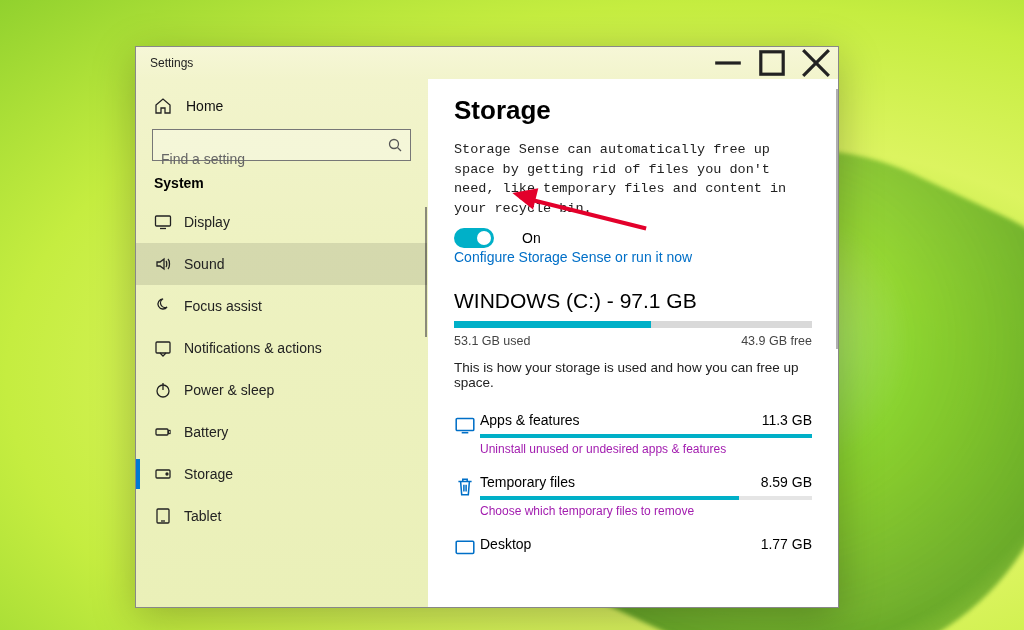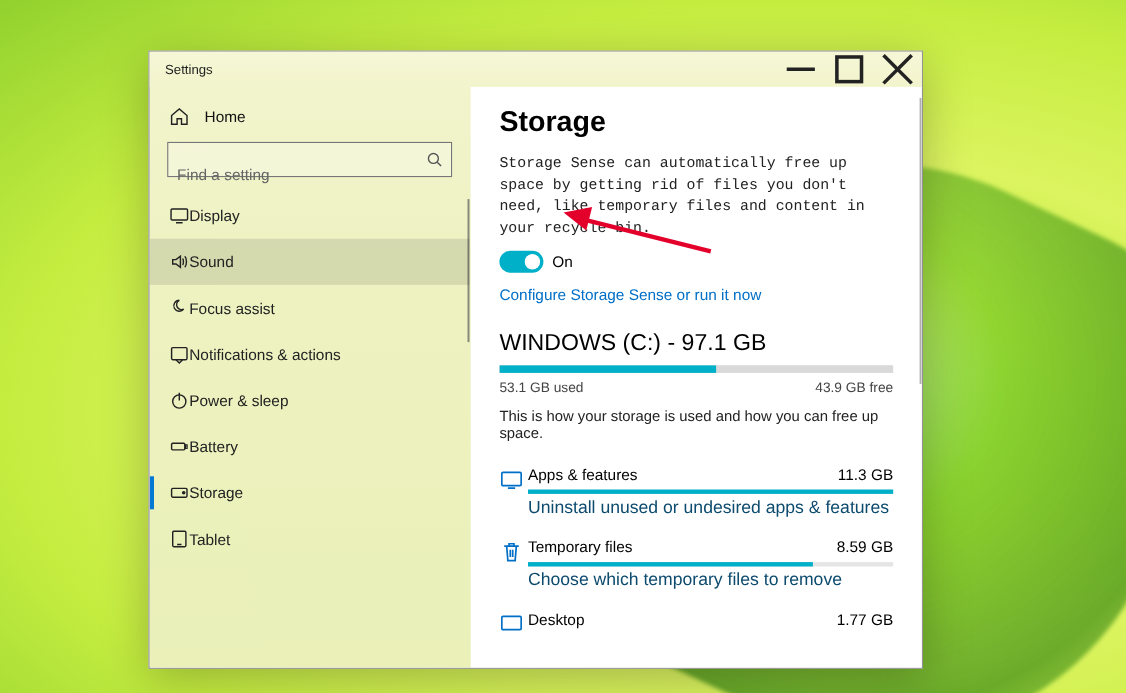--- a/index.html
+++ b/index.html
@@ -42,55 +42,55 @@
     font-size: 14px; color:#555;
   }
   .searchbox input { flex:1; border:none; background:transparent; outline:none; font-size:14px; color:#333;margin-top:28px; }
   .searchbox input::placeholder { color:#666; }
   .cat-title { padding: 0 18px 10px 18px; font-weight:600; font-size:14px; }
   .nav { flex:1; overflow-y:auto; position:relative; }
   .nav::-webkit-scrollbar { width:3px; }
   .nav::-webkit-scrollbar-thumb { background:#999; }
   .nav-scrollbar-fake { position:absolute; right:0; top:6px; width:2px; height:130px; background:#8a8a7a; }
   .nav-item {
-    display:flex; align-items:center; gap:0; height:42px;
+    display:flex; align-items:center; gap:12px; height:42px;
     padding: 0 0 0 18px; font-size:14px; color:#222;
     position:relative;
   }
   .nav-item.selected { background: rgba(0,0,0,0.10); align-items: center; }
   .nav-item.current::before {
     content:""; position:absolute; left:0; top:6px; bottom:6px; width:4px; background:#0078d4;
   }
   .icon { width:18px; height:18px; display:inline-flex; align-items:center; justify-content:center; color:#222; flex-shrink:0; }
   .content {
     flex:1; background:#fff; padding: 16px 26px 0 26px; overflow-y:auto; position:relative;
   }
   .content::-webkit-scrollbar{width:4px;} .content::-webkit-scrollbar-thumb{background:#bbb;}
   .content-scrollbar-fake { position:absolute; right:0; top:10px; width:2px; height:260px; background:#b0b0b0; }
   h1 { font-weight:600; font-size:26px; margin-bottom:14px; }
   .desc { font-size:13.5px; color:#222; line-height:1.45; margin-bottom:10px; max-width: 370px; font-family: Liberation Mono, monospace; }
-  .toggle-row { display:flex; align-items:center; gap:8px; margin-bottom:12px; }
+  .toggle-row { display:flex; align-items:center; gap:28px; }
   .toggle {
     width:40px; height:20px; border-radius:10px; background:#00b0c8; position:relative;
   }
   .toggle .knob { position:absolute; right:3px; top:3px; width:14px; height:14px; border-radius:50%; background:#fff; }
   .toggle-label { font-size:14px; }
   .link { color:#006fc7; font-size:14px; display:inline-block; margin-bottom:24px; }
   .drive-title { font-size:21px; font-weight:400; margin-bottom:8px; }
   .drive-bar { height:7px; background:#d9d9d9; border-radius:0; overflow:hidden; margin-bottom:6px; }
   .drive-bar .fill { height:100%; background:#00b0c8; }
   .drive-numbers { display:flex; justify-content:space-between; font-size:12.5px; color:#444; margin-bottom:12px; }
   .drive-hint { font-size:13.5px; color:#222; margin-bottom:16px; }
   .cat-row { display:flex; align-items:flex-start; gap:4px; padding:6px 0 12px 0; }
   .cat-icon { width:22px; color:#006fc7; padding-top:2px; }
   .cat-body { flex:1; }
   .cat-head { display:flex; justify-content:space-between; font-size:14px; }
   .cat-mini { height:4px; background:#e5e5e5; margin:6px 0 4px 0; }
   .cat-mini .fill { height:100%; background:#00b0c8; }
-  .cat-sub { font-size:16px; color:#0c4a6e; }
+  .cat-sub { font-size:12px; color:#a21caf; }
   
   .arrow {
     position:absolute; left:520px; top:195px; pointer-events:none;
   }
   .arrow-line { width:130px; height:4px; background:#e3002b; transform: rotate(14deg); transform-origin:left center; }
   .arrow-head {
     position:absolute; left:-8px; top:-10px;
     width:0; height:0; border-right:24px solid #e3002b; border-top:11px solid transparent; border-bottom:11px solid transparent;
     transform: rotate(14deg);
   }
@@ -136,20 +136,21 @@
       </div>
       <div class="searchbox">
         <input placeholder="Find a setting" style="">
         <span class="icon" style="width:14px;height:14px;color:#555">
             <svg viewBox="0 0 14 14" fill="none" stroke="currentColor" stroke-width="1.3">
               <circle cx="6" cy="6" r="4.5"></circle>
               <line x1="9.5" y1="9.5" x2="13" y2="13"></line>
             </svg>
           </span>
       </div>
+      <div class="cat-title">System</div>
 
       <div class="nav">
         <div class="nav-scrollbar-fake"></div>
 
         <div class="nav-item">
           <span class="icon">
               <svg viewBox="0 0 18 18" fill="none" stroke="currentColor" stroke-width="1.3">
                 <rect x="1.5" y="3" width="15" height="10" rx="1"></rect>
                 <line x1="6" y1="15.5" x2="12" y2="15.5"></line>
               </svg>

